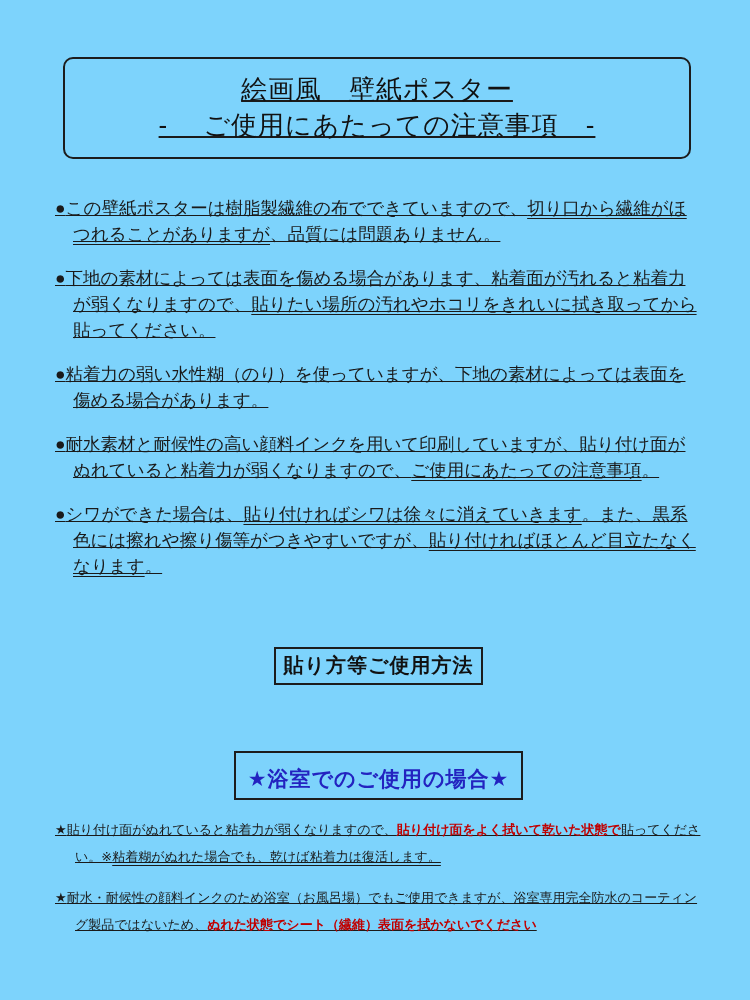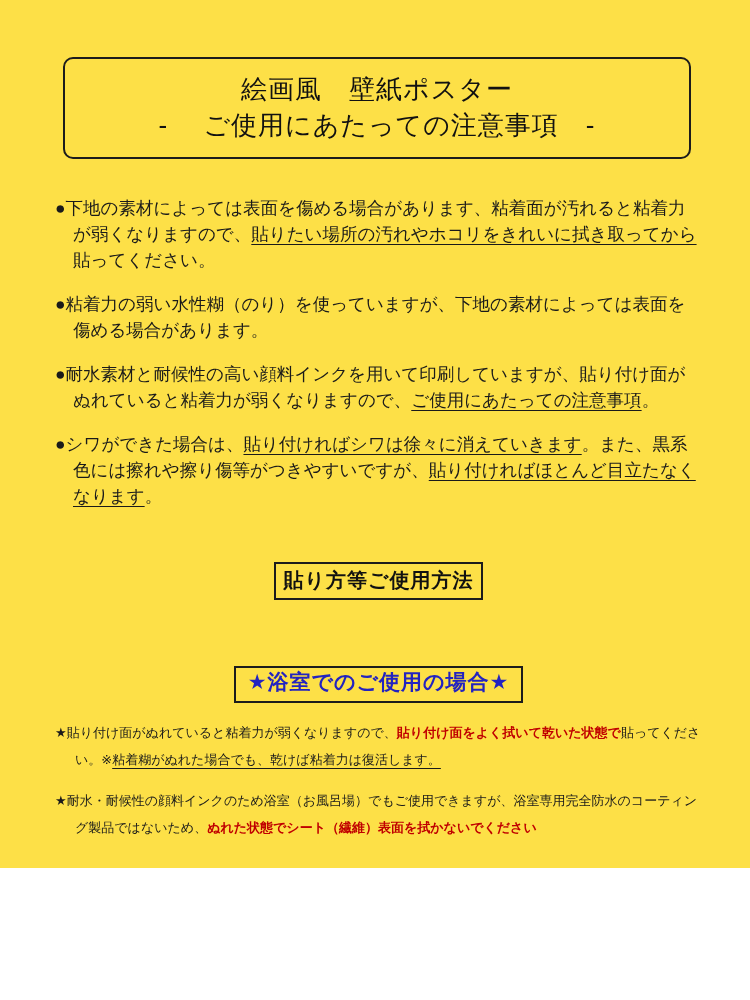--- a/index.html
+++ b/index.html
@@ -1,23 +1,24 @@
 <!DOCTYPE html>
 <html lang="ja"><head>
 <meta charset="utf-8">
 <style>
   html, body { margin: 0; padding: 0; background: #ffffff; }
   .page {
     position: relative;
     width: 750px;
-    height: 868px;
-    background: #fde047;
+    height: 1000px;
+    background: #7dd3fc;
     color: #1a1a1a;
     font-family: "Liberation Sans", "DejaVu Sans", sans-serif;
     overflow: hidden;
+    text-decoration: underline;
   }
   .content {
     padding: 57px 48px 0 55px;
     box-sizing: border-box;
   }
   
   .title-box {
     width: 628px;
     margin: 0 auto 0 8px;
     border: 2px solid #1c1c1c;
@@ -47,21 +48,21 @@
   
   .u {
     text-decoration: underline;
     text-underline-offset: 4px;
     text-decoration-thickness: 1.3px;
   }
   .b { font-weight: bold; }
   .red { color: #c00000; }
   
   .usage-header-wrap {
-    margin-top: 53px;
+    margin-top: 68px;
     text-align: center;
   }
   .usage-header {
     display: inline-block;
     border: 2px solid #1c1c1c;
     font-size: 20px;
     font-weight: bold;
     padding: 3px 8px 4px 8px;
     letter-spacing: 1px;
     color: #111;
@@ -74,21 +75,21 @@
   
   .bath-header-wrap {
     margin-top: 66px;
     text-align: center;
   }
   .bath-header {
     display: inline-block;
     border: 2px solid #1c1c1c;
     font-size: 21px;
     font-weight: bold;
-    padding: 0 12px 5px 12px;
+    padding: 12px 12px 5px 12px;
     letter-spacing: 1px;
     color: #2323c0;
   }
   .bath-items { margin-top: 16px; }
   .bath-item {
     font-size: 13px;
     line-height: 27px;
     padding-left: 20px;
     text-indent: -20px;
     margin: 0 0 14px 0;
@@ -99,20 +100,21 @@
 
 <div class="page">
   <div class="content">
 
     <div class="title-box">
       <div class="title-line">絵画風　壁紙ポスター</div>
       <div class="title-line">-　 ご使用にあたっての注意事項　-</div>
     </div>
 
     <div class="notes">
+      <p class="note"><span class="marker">●</span><span><span>この壁紙ポスターは樹脂製繊維の布でできていますので、</span><span class="u">切り口から繊維がほつれることがありますが</span><span>、品質には問題ありません。</span></span></p>
       <p class="note"><span class="marker">●</span><span><span>下地の素材によっては表面を傷める場合があります、粘着面が汚れると粘着力が弱くなりますので、</span><span class="u">貼りたい場所の汚れやホコリをきれいに拭き取ってから</span><span>貼ってください。</span></span></p>
       <p class="note"><span class="marker">●</span><span><span>粘着力の弱い水性糊（のり）を使っていますが、下地の素材によっては表面を傷める場合があります。</span></span></p>
       <p class="note"><span class="marker">●</span><span><span>耐水素材と耐候性の高い顔料インクを用いて印刷していますが、貼り付け面がぬれていると粘着力が弱くなりますので、</span><span class="u">ご使用にあたっての注意事項</span><span>。</span></span></p>
       <p class="note"><span class="marker">●</span><span><span>シワができた場合は、</span><span class="u">貼り付ければシワは徐々に消えていきます</span><span>。また、黒系色には擦れや擦り傷等がつきやすいですが、</span><span class="u">貼り付ければほとんど目立たなくなります</span><span>。</span></span></p>
     </div>
 
     <div class="usage-header-wrap">
       <span class="usage-header">貼り方等ご使用方法</span>
     </div>
 

